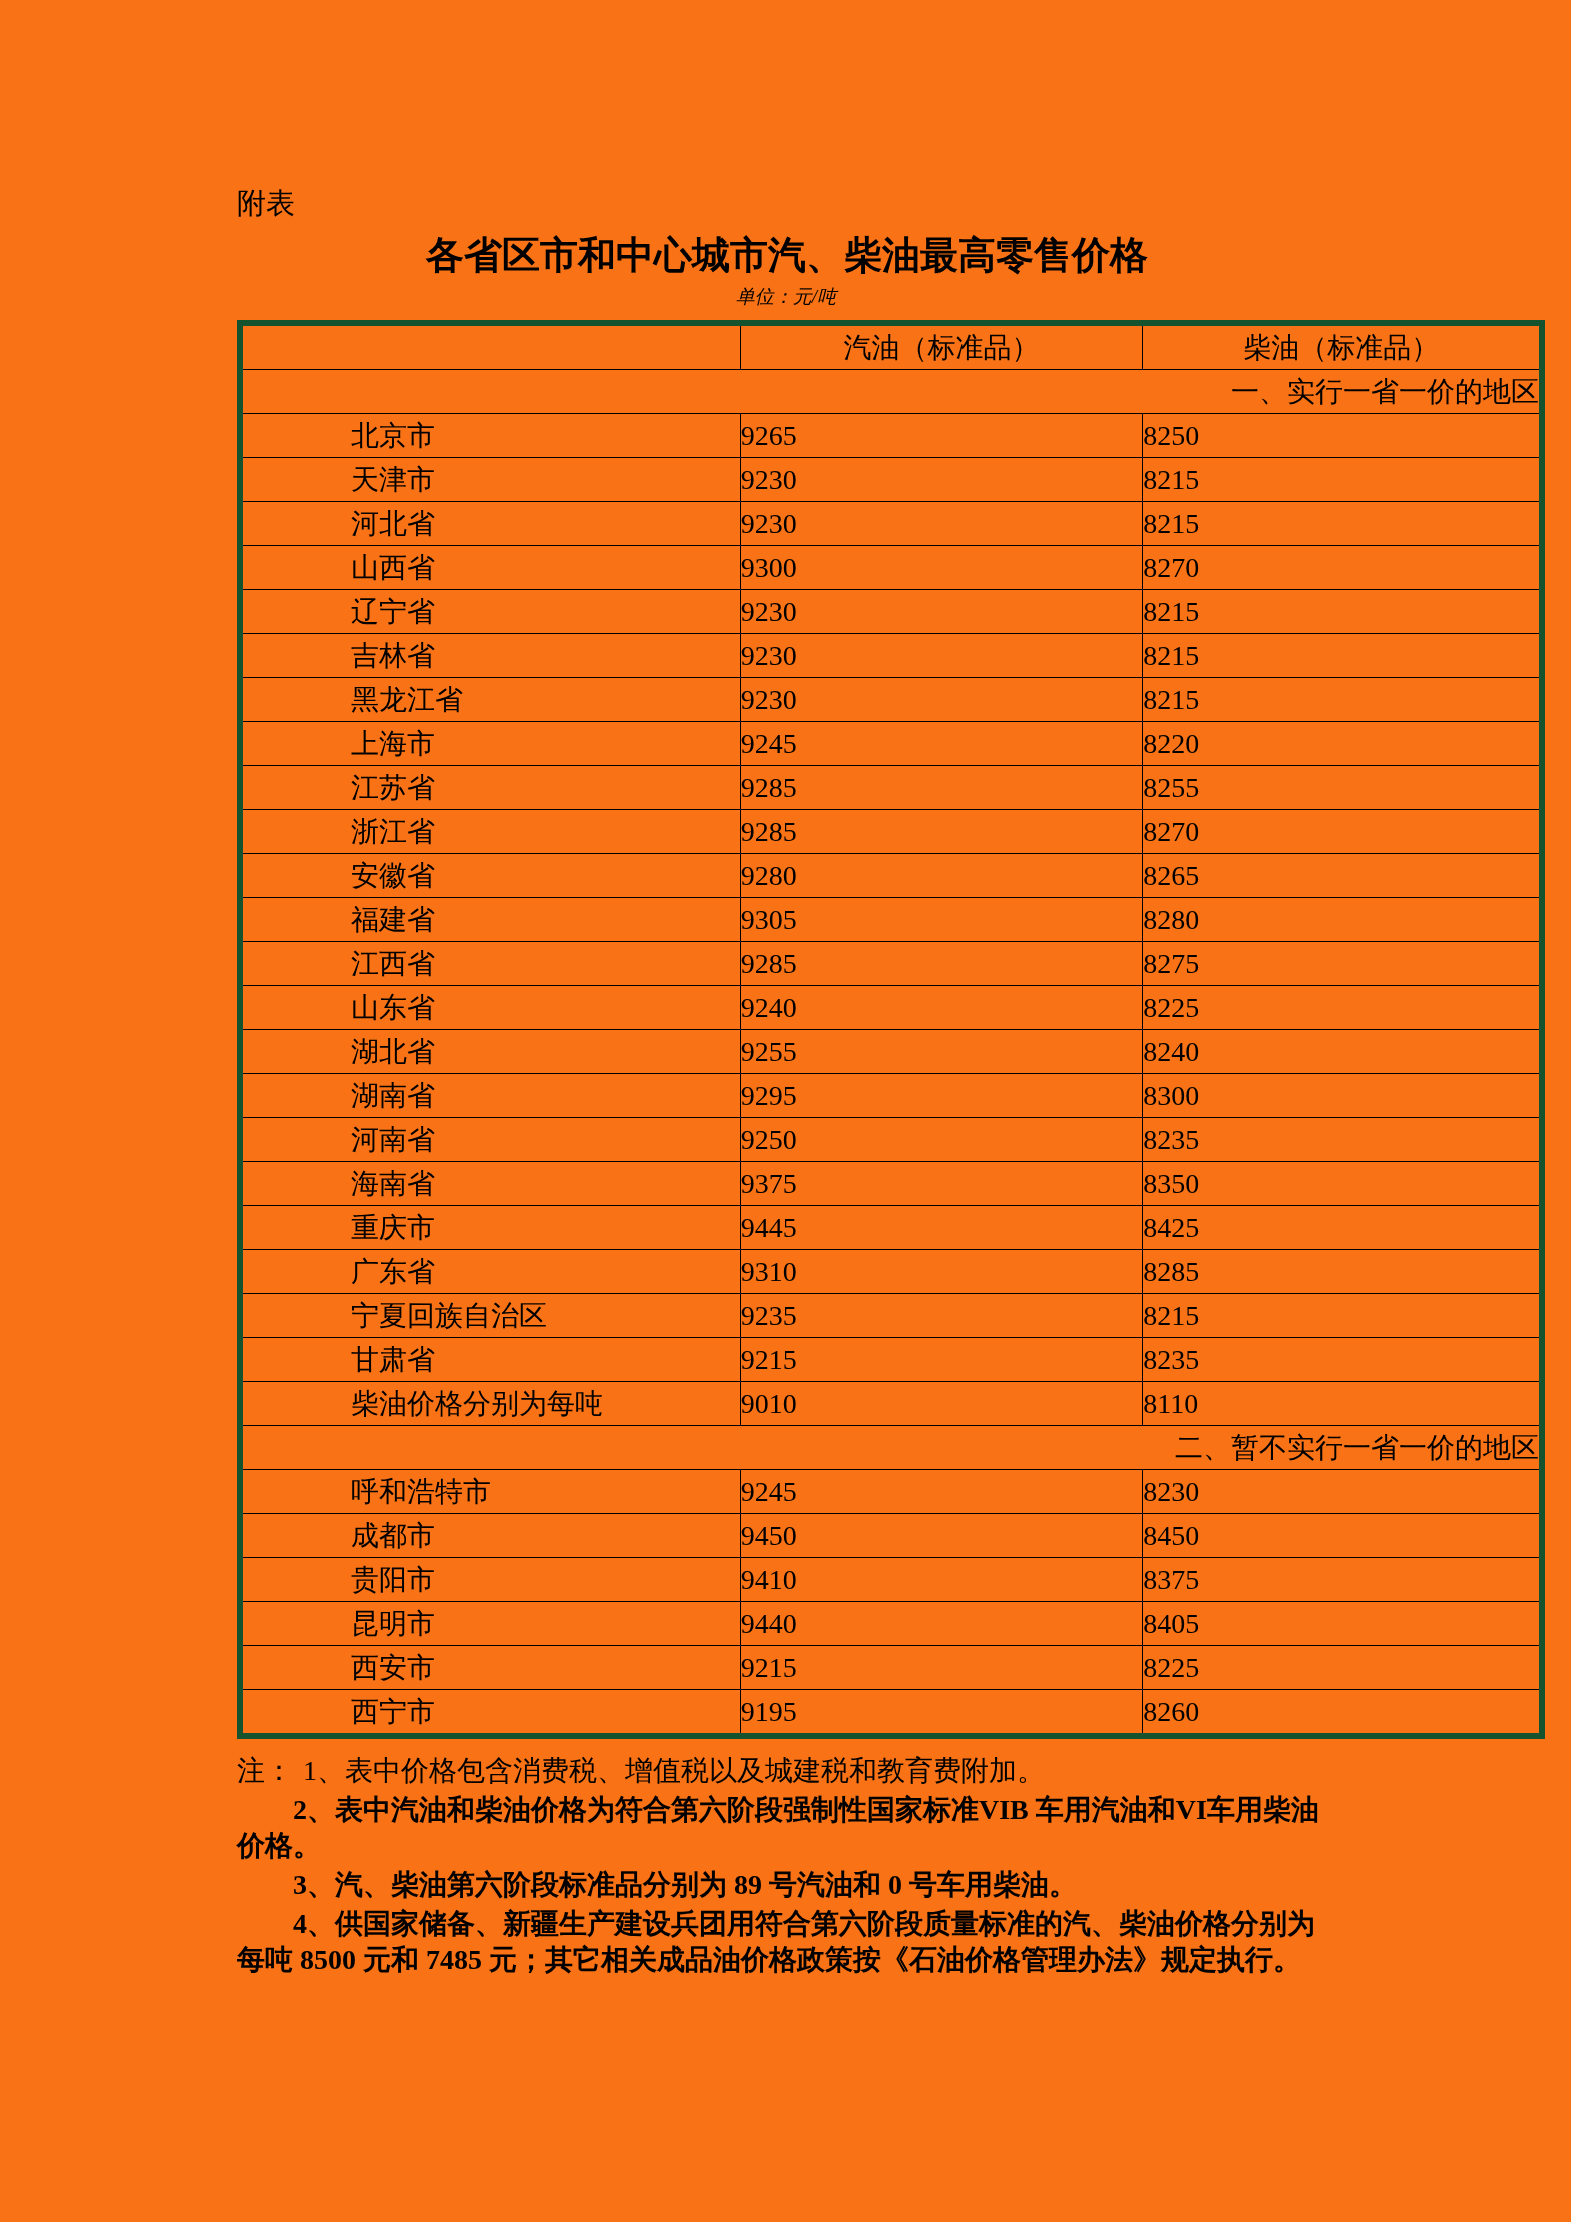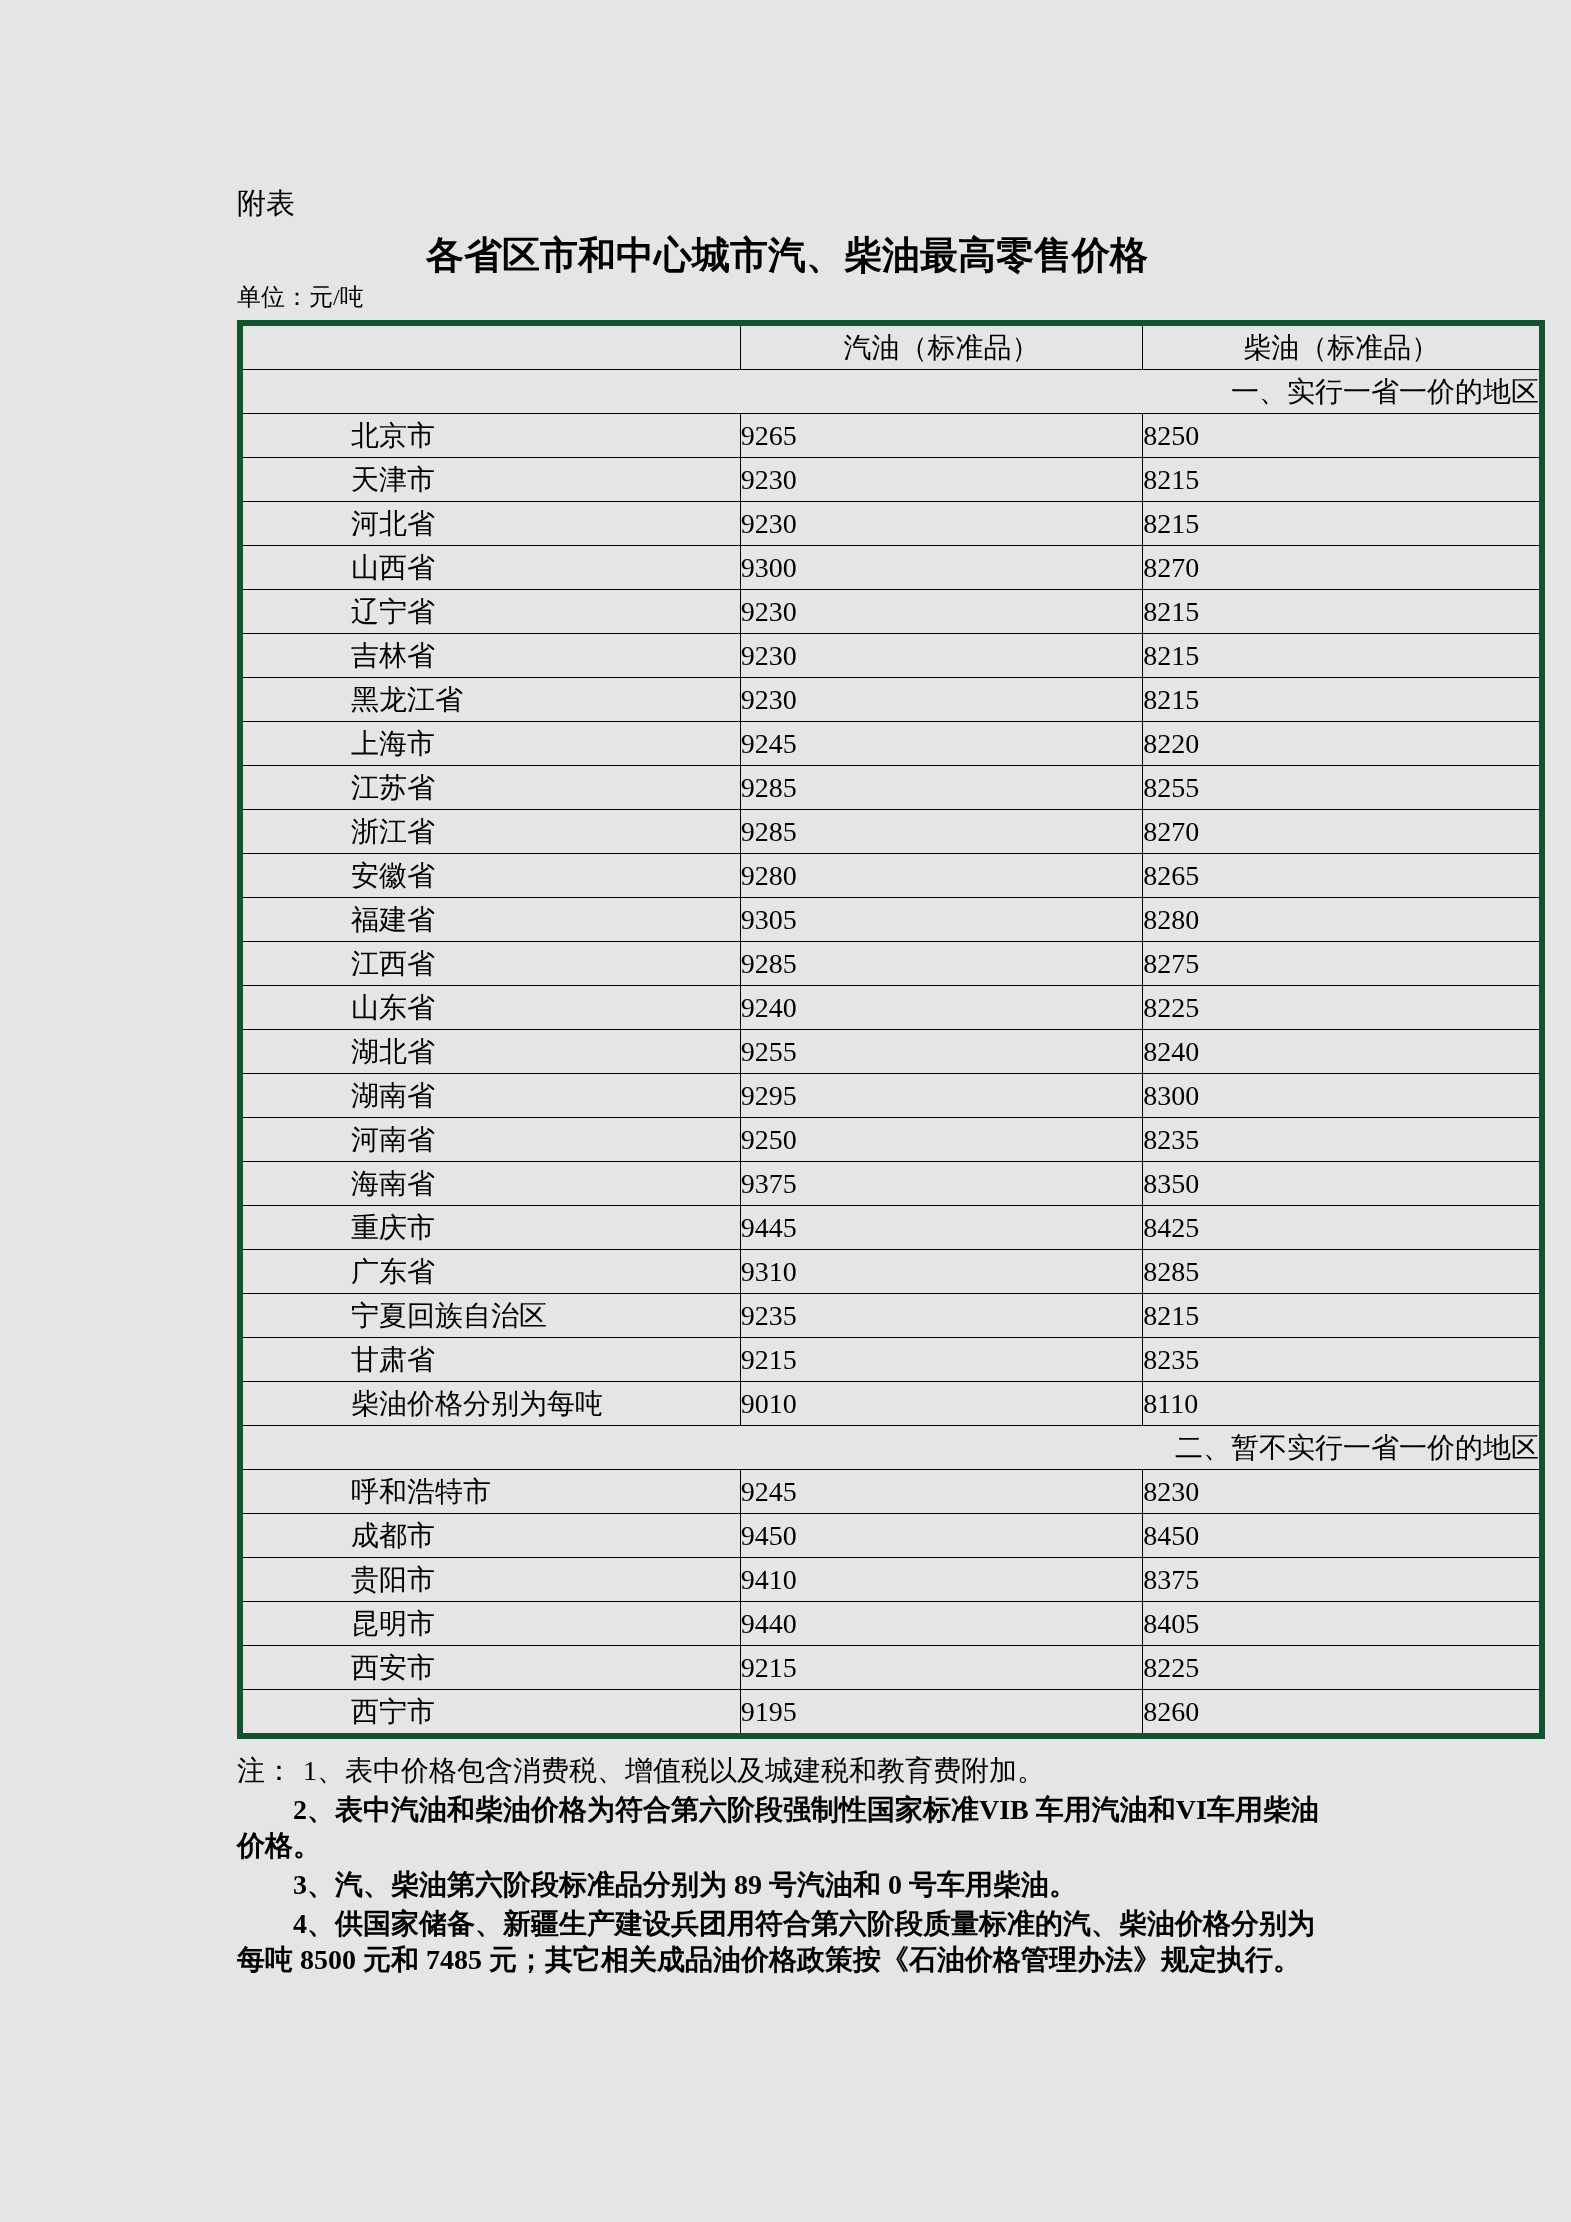--- a/index.html
+++ b/index.html
@@ -4,21 +4,21 @@
 <style>
   html, body {
     margin: 0;
     padding: 0;
     background: #ffffff;
   }
   .page {
     position: relative;
     width: 1571px;
     height: 2222px;
-    background: #e5e5e5;
+    background: #f97316;
     color: #000000;
     font-family: "Liberation Serif", "DejaVu Serif", serif;
     overflow: hidden;
   }
   .content {
     position: absolute;
     left: 237px;
     top: 186px;
     width: 1100px;
   }
@@ -29,24 +29,25 @@
   }
   .doc-title {
     margin-top: 16px;
     text-align: center;
     font-size: 38px;
     line-height: 38px;
     font-weight: 700;
   }
   .unit-label {
     margin-top: 8px;
-    text-align: left;
-    font-size: 24px;
+    text-align: center;
+    font-size: 19px;
     line-height: 30px;
     padding-right: 2px;
+    font-style: italic;
   }
   table.price-table {
     margin-top: 8px;
     width: 1308px;
     border-collapse: collapse;
     table-layout: fixed;
     border: 6px solid #14532d;
   }
   .price-table th, .price-table td {
     border: 1px solid #000000;

